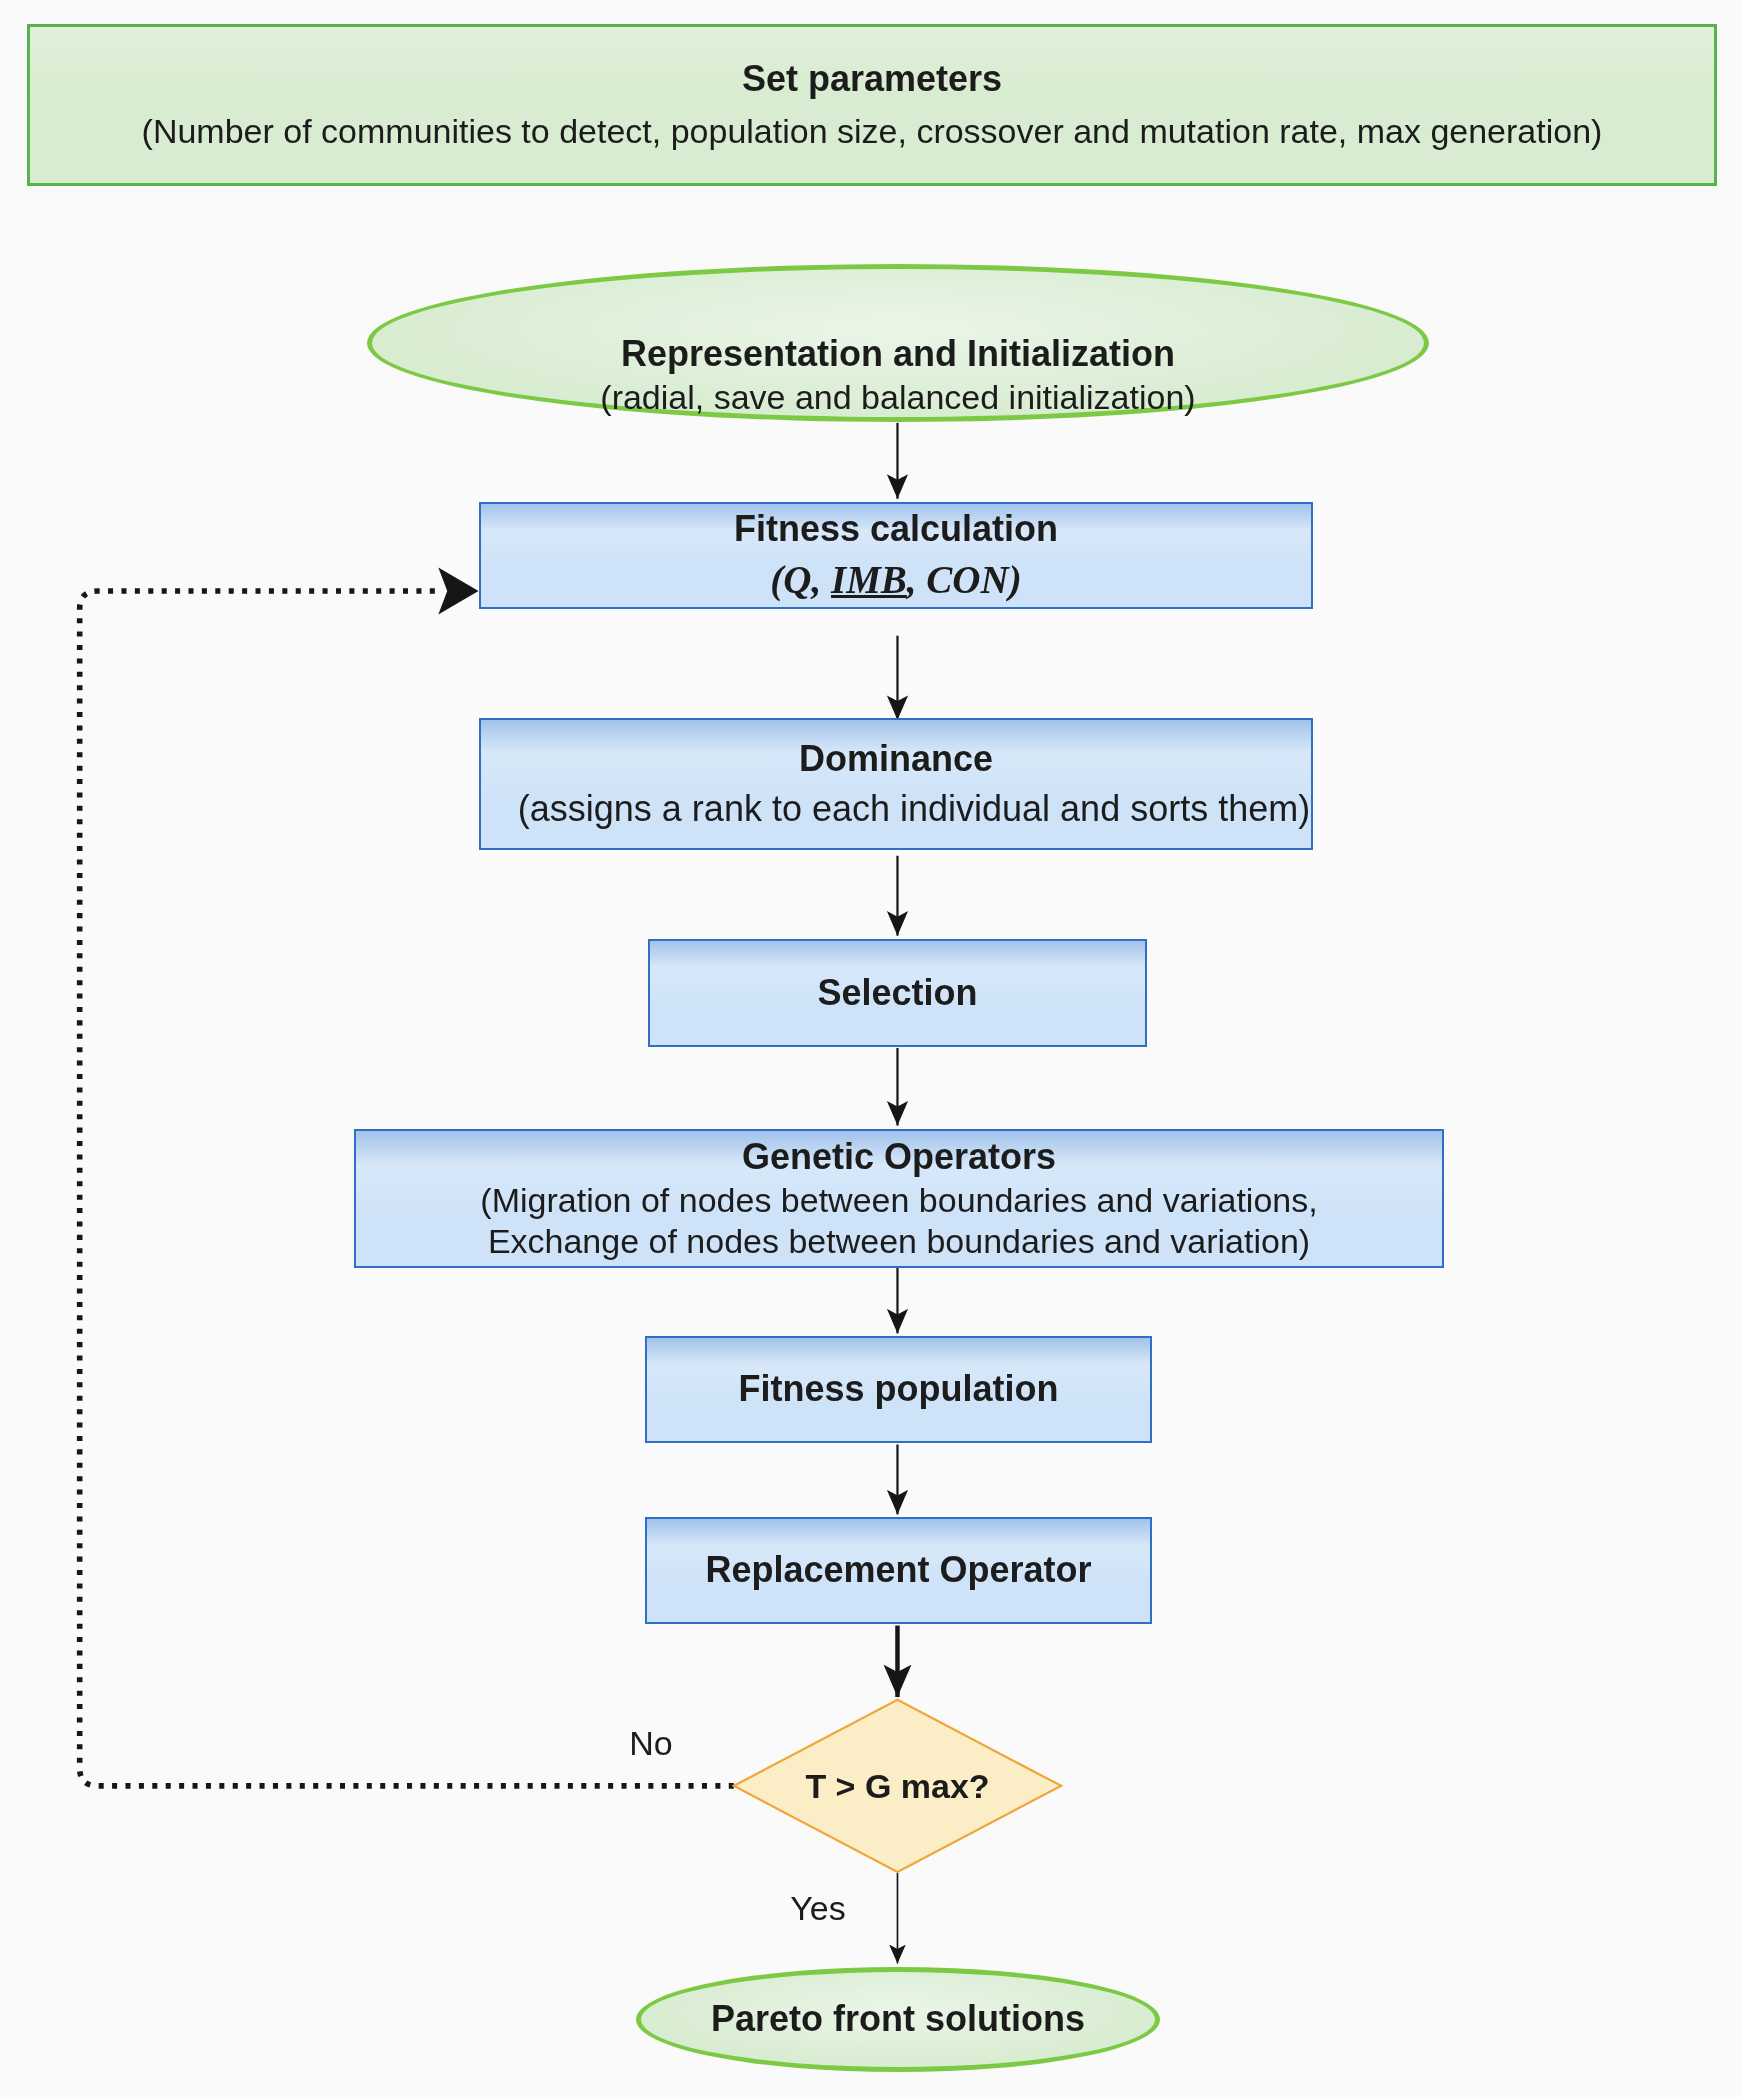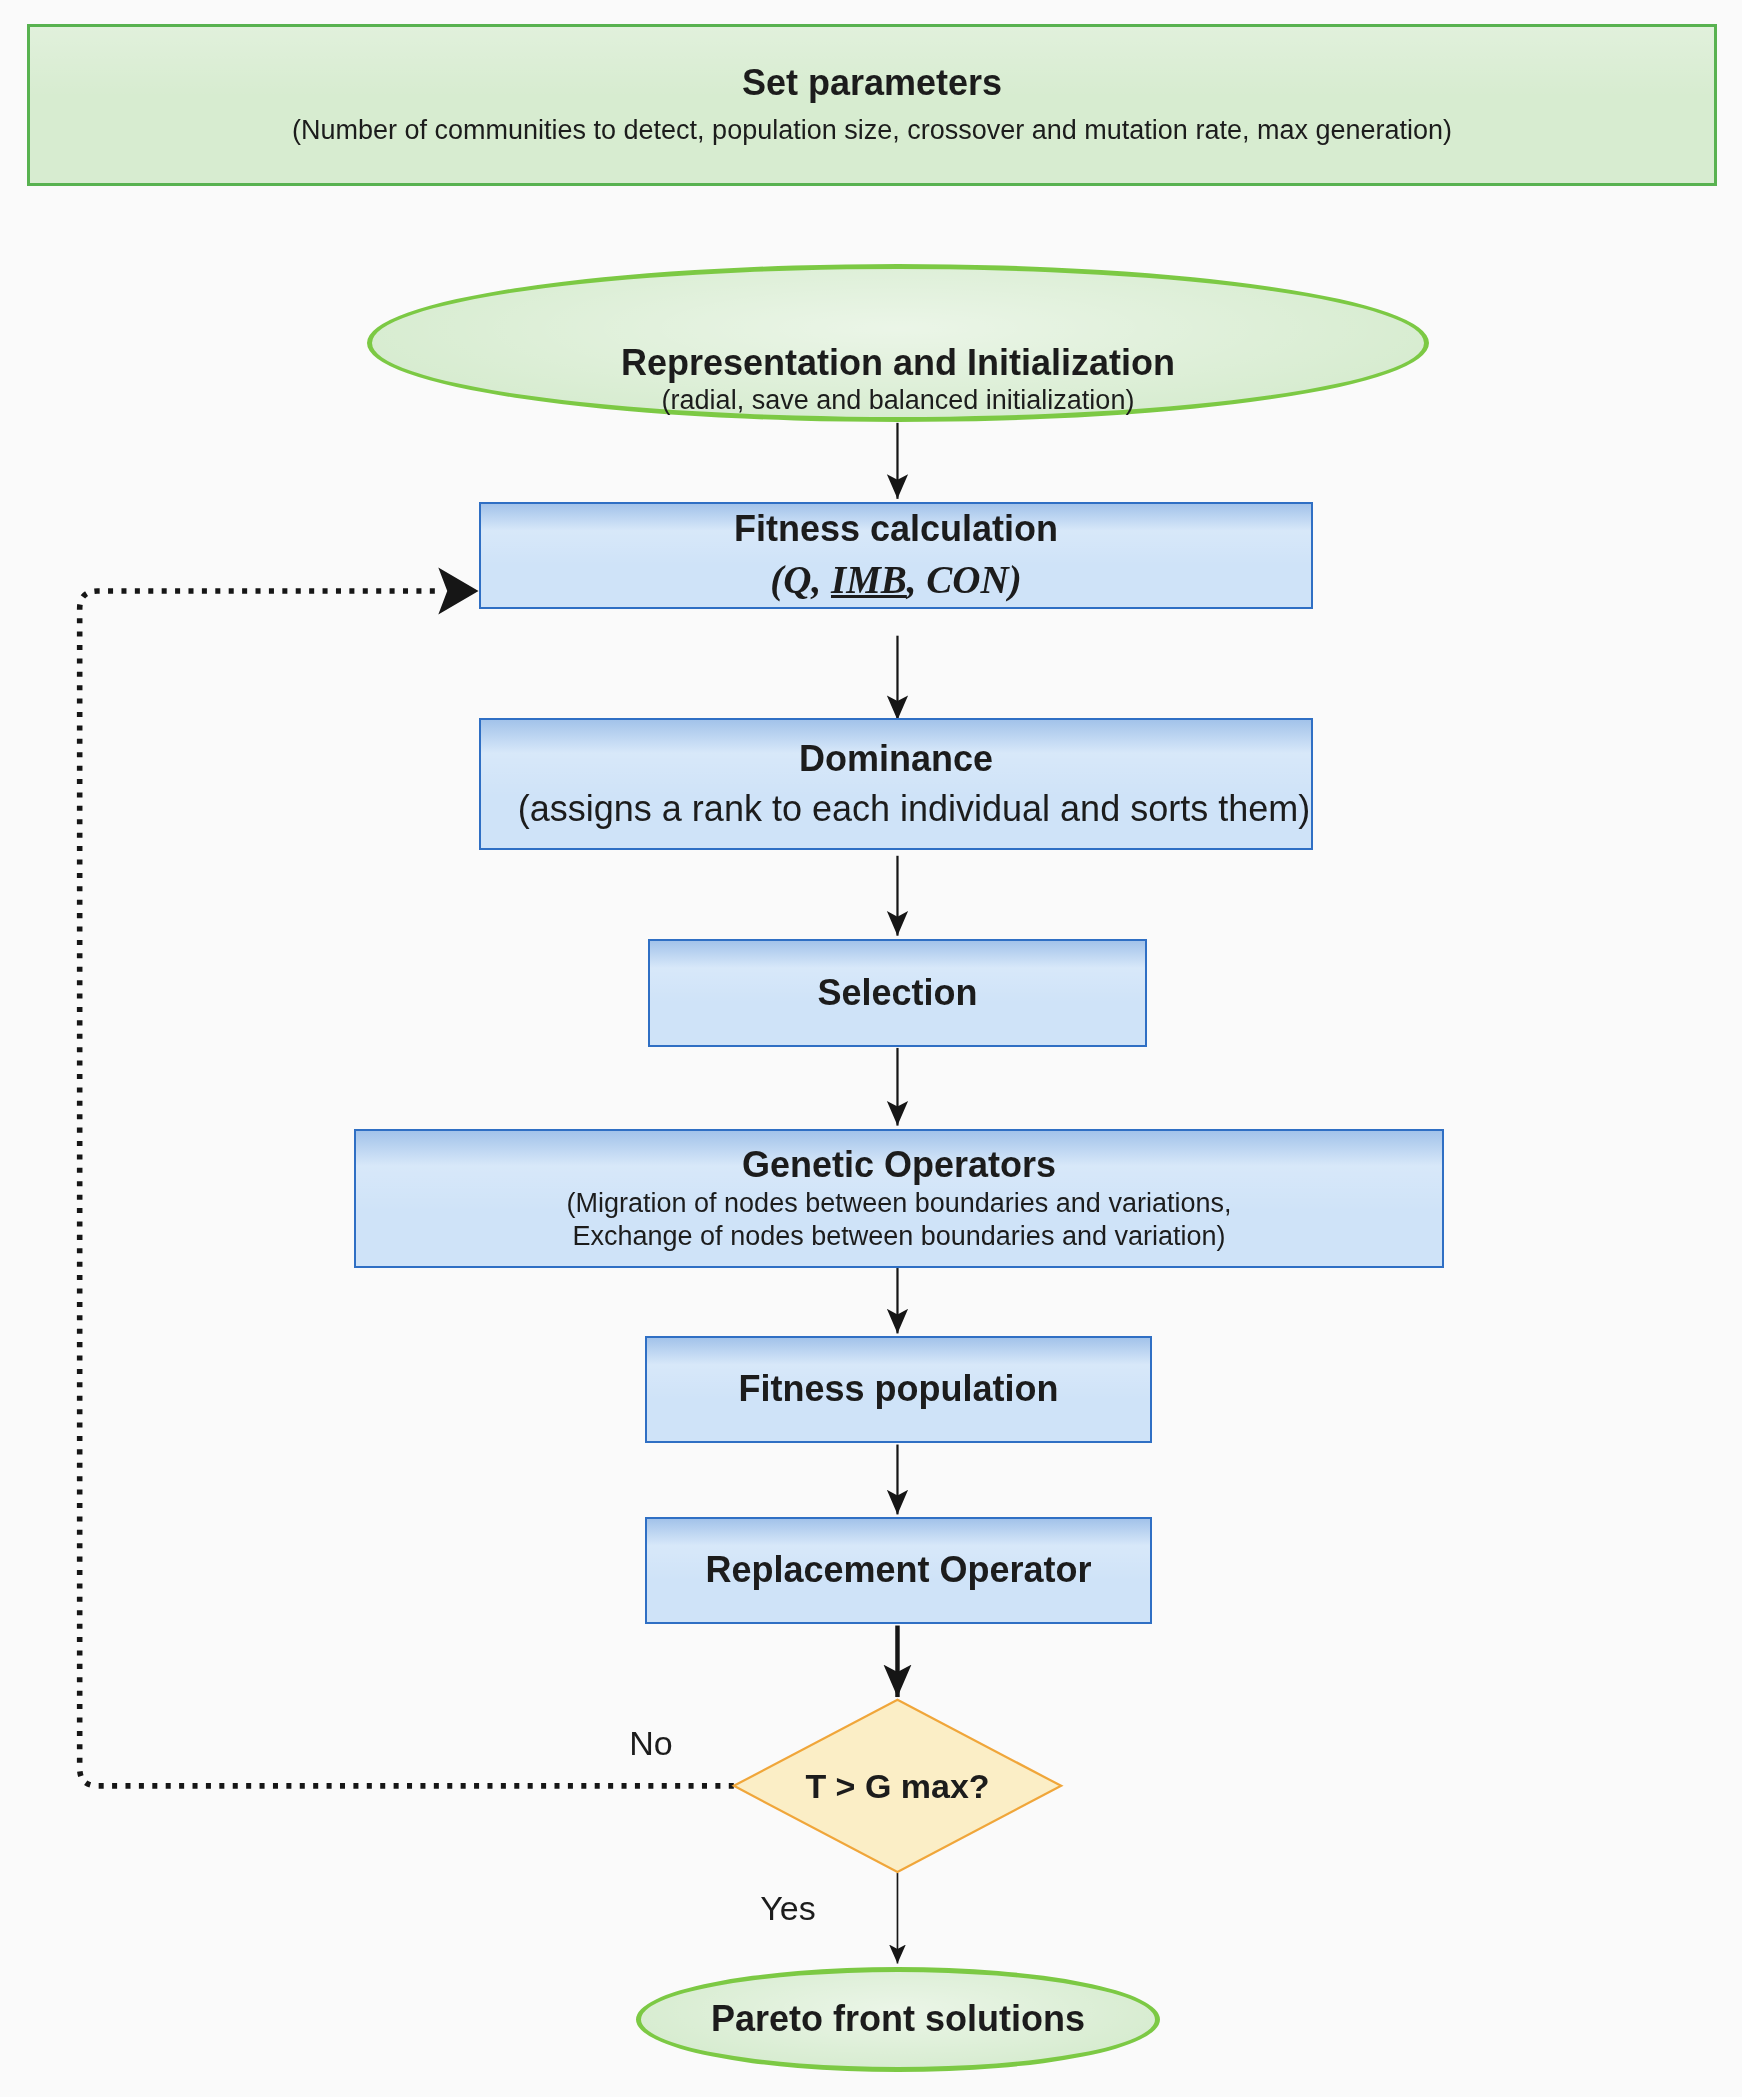--- a/index.html
+++ b/index.html
@@ -59,21 +59,21 @@
                 var(--blue-fill, #cfe3f8);
     border: 2.2px solid var(--blue-border, #2f6fc4);
   }
   .box-fitness     { left: 479px;  top: 502px;  width: 834px; height: 107px; gap: 5.6px; }
   .box-dominance   { left: 479px;  top: 718px; width: 834px; height: 132px; gap: 7px; }
   .box-selection   { left: 648px; top: 939px; width: 499px;  height: 108px; }
   .box-genetic     { left: 354px;  top: 1129px; width: 1090px; height: 139px; gap: 1.1px; }
   .box-update      { left: 645px; top: 1336px; width: 507px;  height: 107px; }
   .box-replacement { left: 645px; top: 1517px; width: 507px;  height: 107px; }
   .title { font-size: 36px; font-weight: bold; white-space: nowrap; }
-  .sub   { font-size: 27px; font-weight: normal; white-space: nowrap; }
+  .sub   { font-size: 34px; font-weight: normal; white-space: nowrap; }
   .sub-tight { font-size: 36px; margin-left: 36px; }
   .formula {
     font-family: "Liberation Serif", "DejaVu Serif", serif;
     font-style: italic;
     font-weight: bold;
     font-size: 39px;
     white-space: nowrap;
   }
   .formula .ul { text-decoration: underline; }
   .diamond-text {
@@ -84,21 +84,21 @@
     z-index: 2;
   }
   .edge-label {
     position: absolute;
     width: 112px; height: 42px;
     display: flex; align-items: center; justify-content: center;
     font-size: 34px; font-weight: 500;
     z-index: 2;
   }
   .label-no  { left: 595px; top: 1722px; }
-  .label-yes { left: 732px; top: 1887px; }
+  .label-yes { left: 762px; top: 1887px; }
 </style>
 </head>
 <body>
 
 <div class="canvas">
 
   <svg class="wires" viewBox="0 0 3119 3754" xmlns="http://www.w3.org/2000/svg">
     <defs>
       <marker id="ah" markerUnits="userSpaceOnUse" markerWidth="60" markerHeight="60" refX="44" refY="22" orient="auto">
         <path class="ah-fill" d="M0,3 L44,22 L0,41 L10,22 Z"></path>

